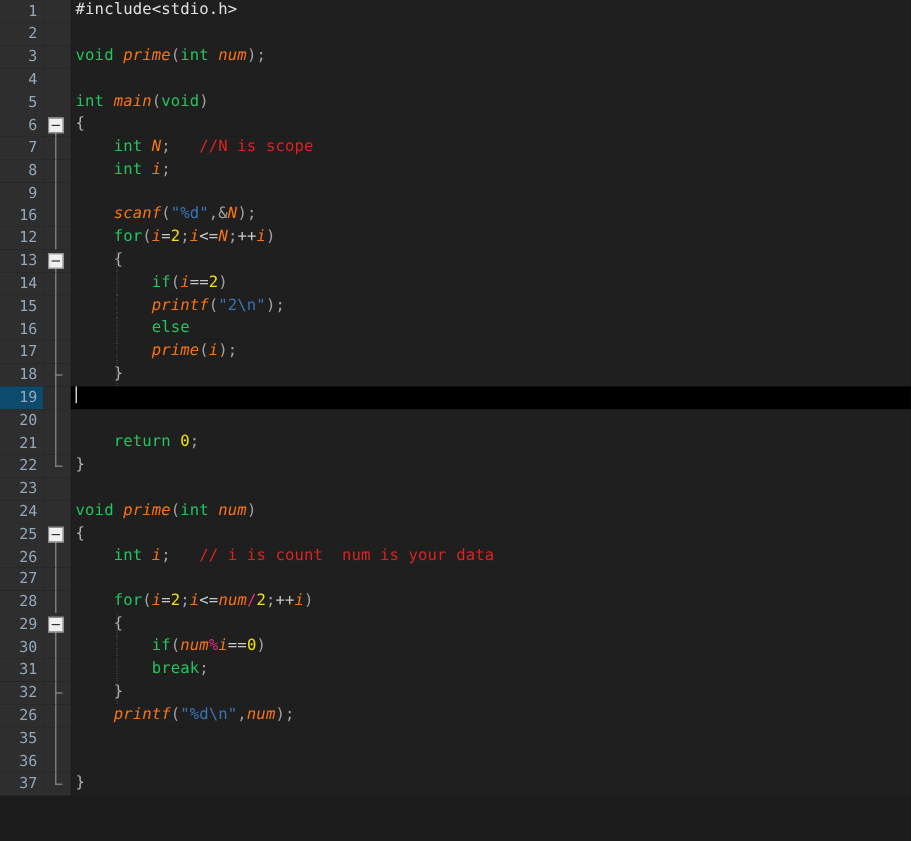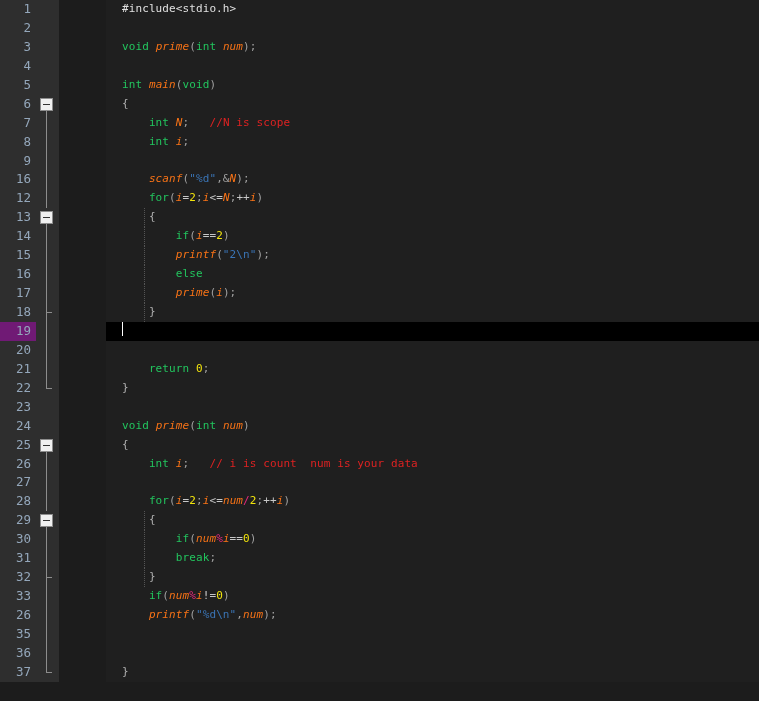--- a/index.html
+++ b/index.html
@@ -105,35 +105,34 @@
     height: 10px;
     border-left: 1px solid #8d8d8d;
     border-bottom: 1px solid #8d8d8d;
     box-sizing: border-box;
   }
 
   
   .code {
     flex: 1;
     background: #1f1f1f;
-    font-size: 11px;
+    font-size: 13px;
     line-height: 18.95px;
     font-family: "DejaVu Sans Mono", monospace;
-    padding-left: 16px;
+    padding-left: 4px;
     box-sizing: border-box;
     position: relative;
     color: #d4d4d4;
     letter-spacing: 0.1px;
-    margin-left: 47px;
   }
 
   .row.current .code {
     background: #000000;
   }
-  .row.current .gutter { background: #701a75; }
+  .row.current .gutter { background: #0c4a6e; }
 
   
   .caret {
     display: inline-block;
     width: 1px;
     height: 14px;
     background: #ffffff;
     vertical-align: -2px;
     margin-left: 0px;
   }
@@ -191,19 +190,18 @@
       <div class="row"><div class="gutter">23</div><div class="foldmargin"></div><div class="code"></div></div>
       <div class="row"><div class="gutter">24</div><div class="foldmargin"></div><div class="code"><span class="kw">void</span><span class="ws"> </span><span class="fn">prime</span><span class="pun">(</span><span class="kw">int</span><span class="ws"> </span><span class="fn">num</span><span class="pun">)</span></div></div>
       <div class="row"><div class="gutter">25</div><div class="foldmargin"><div class="fold-line half-top"></div><div class="fold-box"></div></div><div class="code"><span class="brace">{</span></div></div>
       <div class="row"><div class="gutter">26</div><div class="foldmargin"><div class="fold-line"></div></div><div class="code"><span class="ws">    </span><span class="kw">int</span><span class="ws"> </span><span class="fn">i</span><span class="pun">;</span><span class="ws">   </span><span class="cmt">// i is count  num is your data</span></div></div>
       <div class="row"><div class="gutter">27</div><div class="foldmargin"><div class="fold-line"></div></div><div class="code"></div></div>
       <div class="row"><div class="gutter">28</div><div class="foldmargin"><div class="fold-line"></div></div><div class="code"><span class="ws">    </span><span class="kw">for</span><span class="pun">(</span><span class="fn">i</span><span class="pl">=</span><span class="num">2</span><span class="pun">;</span><span class="fn">i</span><span class="pl">&lt;=</span><span class="fn">num</span><span class="op">/</span><span class="num">2</span><span class="pun">;</span><span class="pl">++</span><span class="fn">i</span><span class="pun">)</span></div></div>
       <div class="row"><div class="gutter">29</div><div class="foldmargin"><div class="fold-line half-top"></div><div class="fold-box"></div></div><div class="code"><div class="iguide" style="left: 38px;"></div><span class="ws">    </span><span class="brace">{</span></div></div>
       <div class="row"><div class="gutter">30</div><div class="foldmargin"><div class="fold-line"></div></div><div class="code"><div class="iguide" style="left: 38px;"></div><span class="ws">        </span><span class="kw">if</span><span class="pun">(</span><span class="fn">num</span><span class="op">%</span><span class="fn">i</span><span class="pl">==</span><span class="num">0</span><span class="pun">)</span></div></div>
       <div class="row"><div class="gutter">31</div><div class="foldmargin"><div class="fold-line"></div></div><div class="code"><div class="iguide" style="left: 38px;"></div><span class="ws">        </span><span class="kw">break</span><span class="pun">;</span></div></div>
       <div class="row"><div class="gutter">32</div><div class="foldmargin"><div class="fold-line"></div><div class="fold-tick"></div></div><div class="code"><div class="iguide" style="left: 38px;"></div><span class="ws">    </span><span class="brace">}</span></div></div>
-      <div class="row"><div class="gutter">33</div><div class="foldmargin"><div class="fold-line"></div></div><div class="code"><span class="ws">    </span><span class="kw">if</span><span class="pun">(</span><span class="fn">num</span><span class="op">%</span><span class="fn">i</span><span class="pl">!=</span><span class="num">0</span><span class="pun">)</span></div></div>
       <div class="row"><div class="gutter">26</div><div class="foldmargin"><div class="fold-line"></div></div><div class="code"><span class="ws">    </span><span class="fn">printf</span><span class="pun">(</span><span class="str">"%d\n"</span><span class="pun">,</span><span class="fn">num</span><span class="pun">);</span></div></div>
       <div class="row"><div class="gutter">35</div><div class="foldmargin"><div class="fold-line"></div></div><div class="code"></div></div>
       <div class="row"><div class="gutter">36</div><div class="foldmargin"><div class="fold-line"></div></div><div class="code"></div></div>
       <div class="row"><div class="gutter">37</div><div class="foldmargin"><div class="fold-corner"></div></div><div class="code"><span class="brace">}</span></div></div>
     </div>
 </div>
 
 </body></html>

